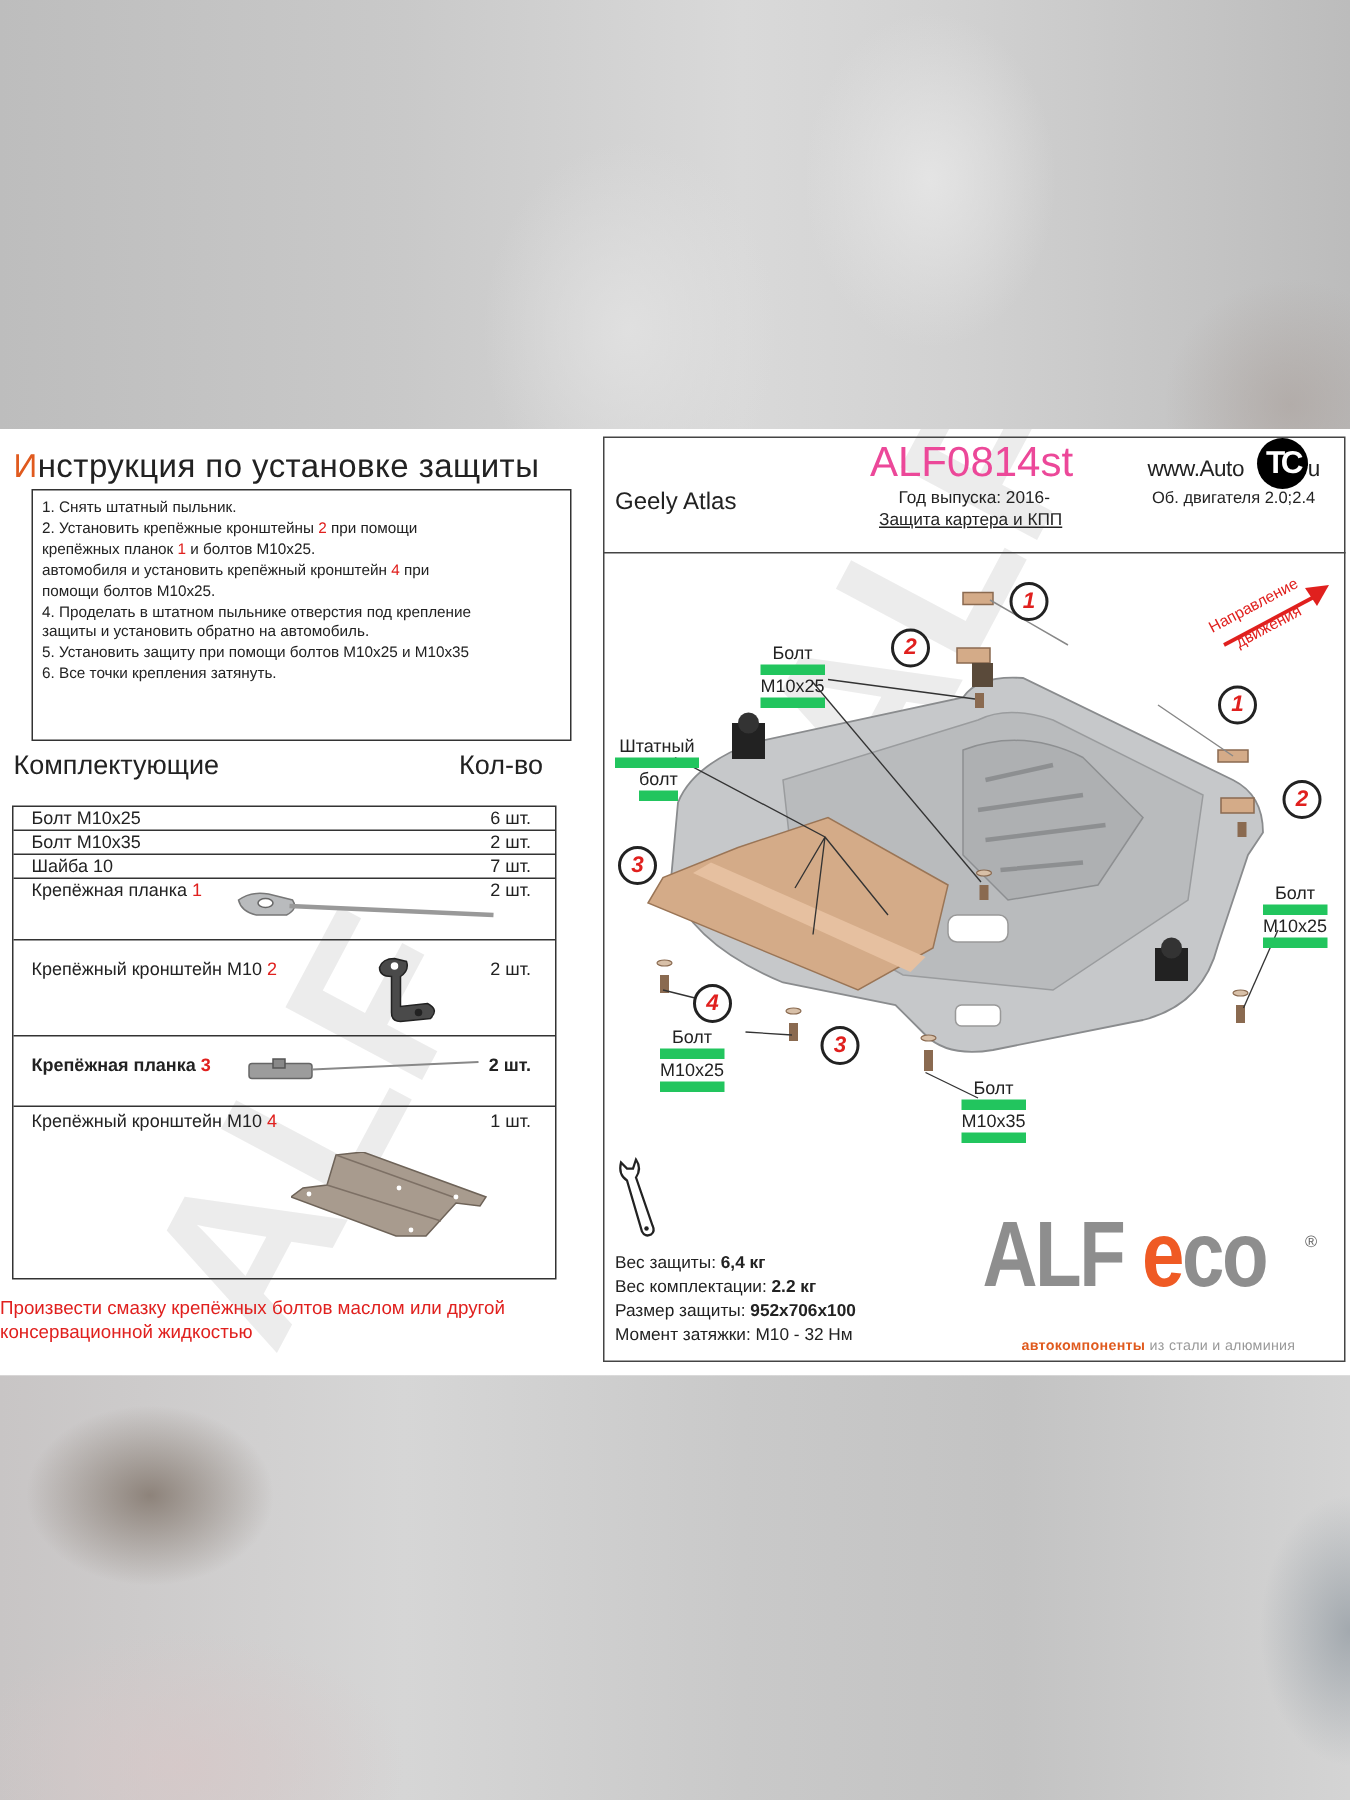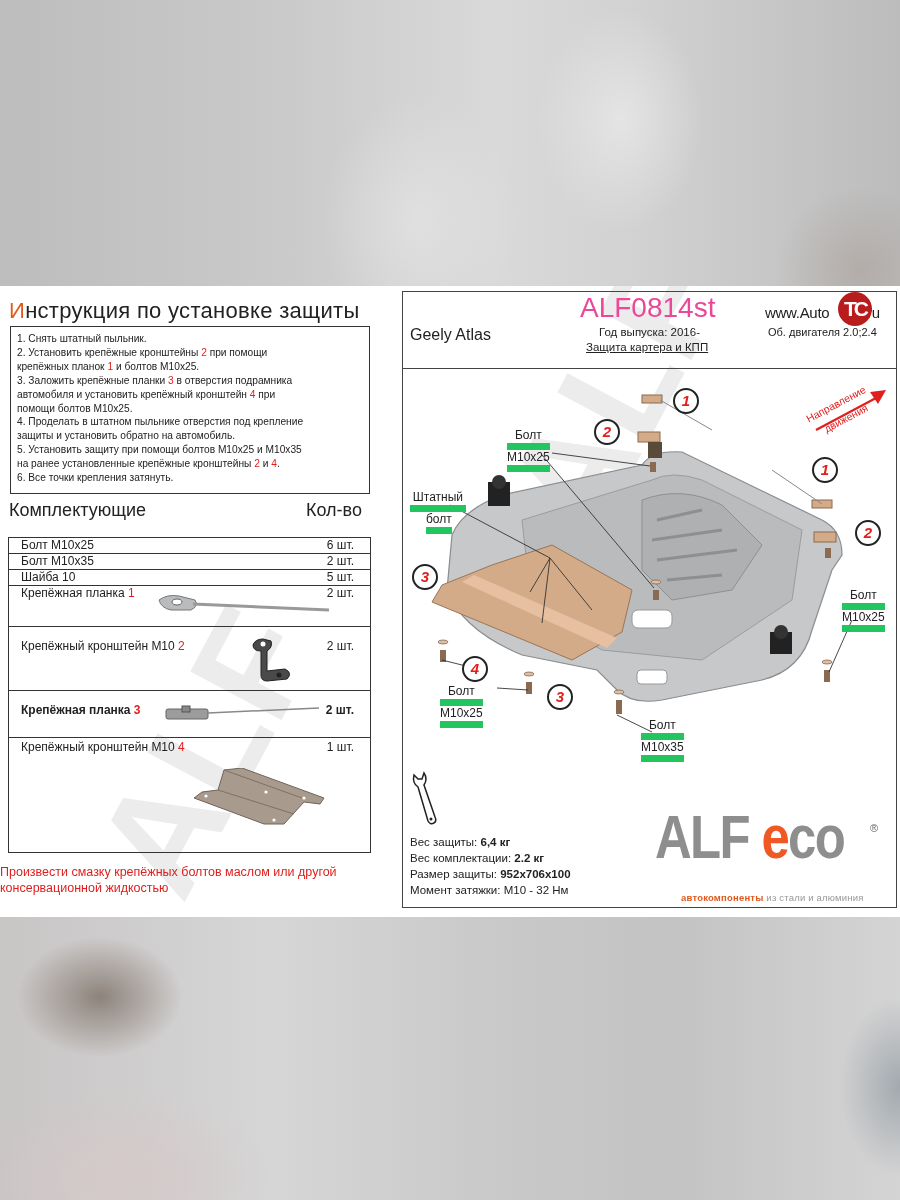--- a/index.html
+++ b/index.html
@@ -13,37 +13,37 @@
   .bg-bottom{position:absolute;left:0;top:917px;width:900px;height:283px;
     background:
       radial-gradient(ellipse 110px 80px at 100px 80px, rgba(130,118,108,0.85), rgba(130,118,108,0) 75%),
       radial-gradient(ellipse 200px 120px at 120px 260px, rgba(215,200,200,0.8), rgba(215,200,200,0) 75%),
       radial-gradient(ellipse 80px 120px at 900px 170px, rgba(150,158,165,0.8), rgba(150,158,165,0) 75%),
       linear-gradient(90deg,#c8c5c5 0%,#d6d6d6 30%,#c9c9c9 55%,#c3c3c3 75%,#d4d4d4 100%);}
   .doc{position:absolute;left:0;top:286px;width:900px;height:631px;background:#fff;overflow:hidden;}
   .wm{position:absolute;font-weight:bold;color:rgba(150,150,150,0.18);font-size:150px;transform:rotate(-62deg);pointer-events:none;}
   .title{position:absolute;left:9px;top:12px;font-size:22px;color:#222;letter-spacing:0.3px;}
   .title .first{color:#e05a1e;}
-  .steps{position:absolute;left:10px;top:40px;width:360px;height:168px;border:1.5px solid #333;box-sizing:border-box;padding:5px 6px;font-size:10.2px;line-height:13.9px;color:#222;}
+  .steps{position:absolute;left:21px;top:40px;width:360px;height:168px;border:1.5px solid #333;box-sizing:border-box;padding:5px 6px;font-size:10.2px;line-height:13.9px;color:#222;}
   .red{color:#e0201e;}
   .kit-h{position:absolute;top:214px;font-size:18px;color:#222;}
   .kit-table{position:absolute;left:8px;top:251px;width:363px;border:1.5px solid #333;box-sizing:border-box;}
   .kit-row{position:relative;border-bottom:1.5px solid #333;box-sizing:border-box;font-size:12px;color:#222;}
   .kit-row:last-child{border-bottom:none;}
   .kit-row .name{position:absolute;left:12px;top:0;}
   .kit-row .qty{position:absolute;right:16px;top:0;}
   .note{position:absolute;left:0;width:400px;top:578px;text-align:left;color:#e0201e;font-size:12.5px;line-height:16px;}
   .right-frame{position:absolute;left:402px;top:5px;width:495px;height:617px;border:1.5px solid #444;box-sizing:border-box;}
   .hdr-line{position:absolute;left:402px;top:82px;width:495px;border-top:1.5px solid #444;}
   .code{position:absolute;left:580px;top:6px;font-size:28px;color:#ec4899;}
   .model{position:absolute;left:410px;top:40px;font-size:16px;color:#222;}
   .year{position:absolute;left:599px;top:40px;font-size:11.5px;color:#222;}
   .ptype{position:absolute;left:586px;top:55px;font-size:11.5px;color:#222;text-decoration:underline;}
   .site{position:absolute;left:765px;top:18px;font-size:15px;color:#222;letter-spacing:-0.3px;}
-  .tc-logo{position:absolute;left:838px;top:6px;width:34px;height:34px;border-radius:50%;background:#b91c1c;color:#fff;font-weight:bold;font-size:21px;text-align:center;line-height:34px;letter-spacing:-3px;}
+  .tc-logo{position:absolute;left:838px;top:6px;width:34px;height:34px;border-radius:50%;background:#000000;color:#fff;font-weight:bold;font-size:21px;text-align:center;line-height:34px;letter-spacing:-3px;}
   .engine{position:absolute;left:768px;top:40px;font-size:11px;color:#222;}
   .dir{position:absolute;left:790px;top:92px;width:100px;height:60px;}
   .dir span{display:block;color:#e0201e;font-size:10.5px;transform:rotate(-28deg);transform-origin:left top;position:absolute;}
   .callout{position:absolute;width:22px;height:22px;border:2px solid #222;border-radius:50%;background:#fff;color:#e0201e;font-weight:bold;font-style:italic;font-size:15px;text-align:center;line-height:22px;box-sizing:content-box;}
   .lbl{position:absolute;font-size:12px;color:#222;text-align:center;line-height:15px;}
   .lbl span{display:block;border-bottom:7px solid #22c55e;}
   .specs{position:absolute;left:410px;top:548px;font-size:11.5px;line-height:16px;color:#222;}
   .specs b{font-weight:bold;}
   .brand{position:absolute;left:655px;top:520px;font-size:62px;font-weight:bold;letter-spacing:-2px;transform:scaleX(0.82);transform-origin:left top;line-height:62px;}
   .brand .alf{color:#8e8e8e;}
@@ -65,45 +65,43 @@
   <div class="wm" style="left:470px;top:20px;">ALF</div>
 
   <div class="title">
     <span class="first">И</span><span>нструкция по установке защиты</span>
   </div>
 
   <div class="steps">
     <div>1. Снять штатный пыльник.</div>
     <div><span>2. Установить крепёжные кронштейны </span><span class="red">2</span><span> при помощи</span></div>
     <div><span>крепёжных планок </span><span class="red">1</span><span> и болтов М10х25.</span></div>
-    <div><span>3. Заложить крепёжные планки </span><span class="red">3</span><span> в отверстия подрамника</span></div>
     <div><span>автомобиля и установить крепёжный кронштейн </span><span class="red">4</span><span> при</span></div>
     <div>помощи болтов М10х25.</div>
     <div>4. Проделать в штатном пыльнике отверстия под крепление</div>
     <div>защиты и установить обратно на автомобиль.</div>
     <div>5. Установить защиту при помощи болтов М10х25 и М10х35</div>
-    <div><span>на ранее установленные крепёжные кронштейны </span><span class="red">2</span><span> и </span><span class="red">4</span><span>.</span></div>
     <div>6.   Все точки крепления затянуть.</div>
   </div>
 
   <div class="kit-h" style="left:9px;">Комплектующие</div>
   <div class="kit-h" style="left:306px;">Кол-во</div>
 
   <div class="kit-table">
     <div class="kit-row" style="height:16px;">
       <span class="name">Болт М10х25</span>
       <span class="qty">6 шт.</span>
     </div>
     <div class="kit-row" style="height:16px;">
       <span class="name">Болт М10х35</span>
       <span class="qty">2 шт.</span>
     </div>
     <div class="kit-row" style="height:16px;">
       <span class="name">Шайба 10</span>
-      <span class="qty">5 шт.</span>
+      <span class="qty">7 шт.</span>
     </div>
     <div class="kit-row" style="height:41px;">
       <span class="name"><span>Крепёжная планка </span><span class="red">1</span></span>
       <span class="qty">2 шт.</span>
       <svg style="left:148px;top:6px;" width="180" height="24" viewBox="0 0 180 24">
         <path d="M2 8 Q10 2 22 4 L38 8 Q42 14 34 18 L14 18 Q4 16 2 8 Z" fill="#b9bbbd" stroke="#777" stroke-width="1"></path>
         <ellipse cx="20" cy="10" rx="5" ry="3" fill="#fff" stroke="#666"></ellipse>
         <path d="M36 12 L172 18" stroke="#999" stroke-width="3"></path>
       </svg>
     </div>

